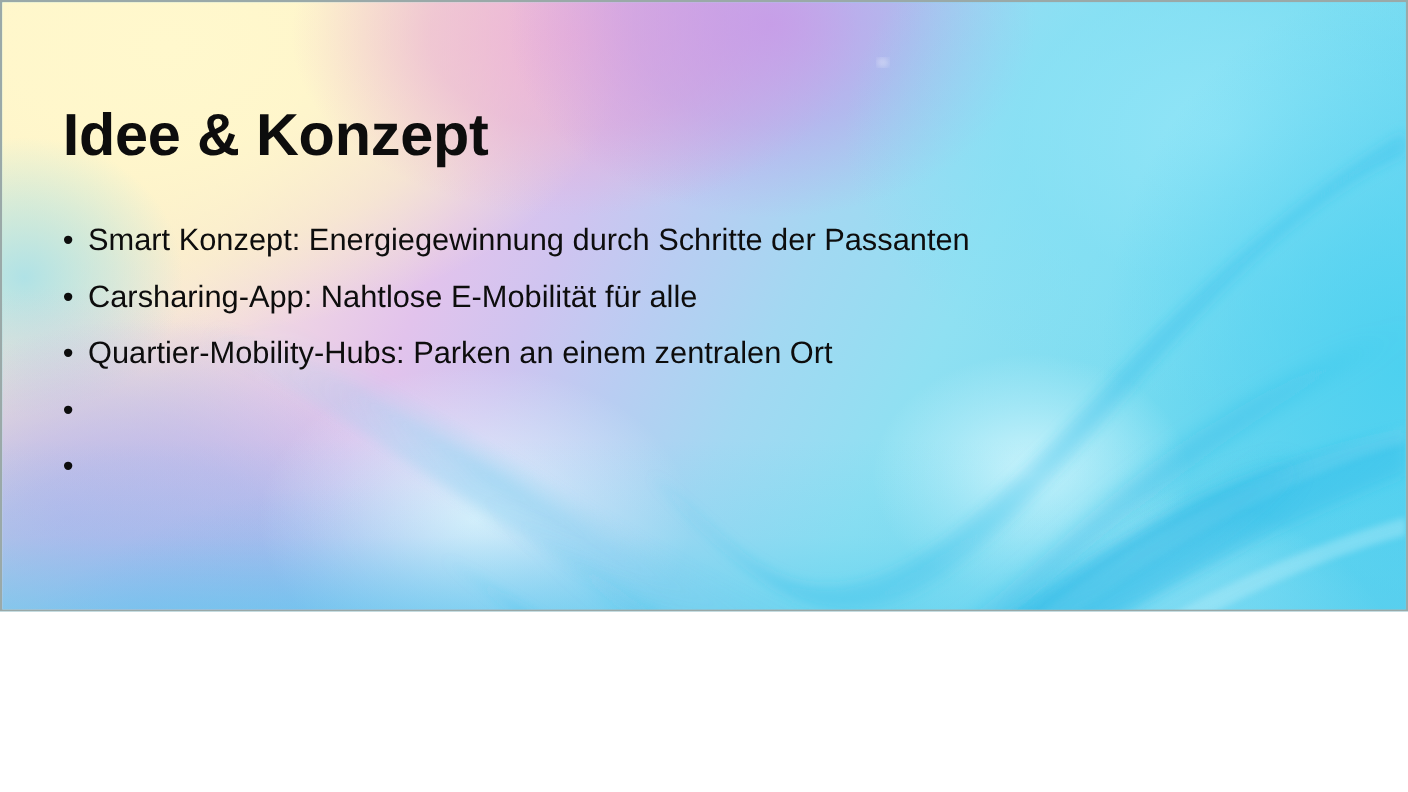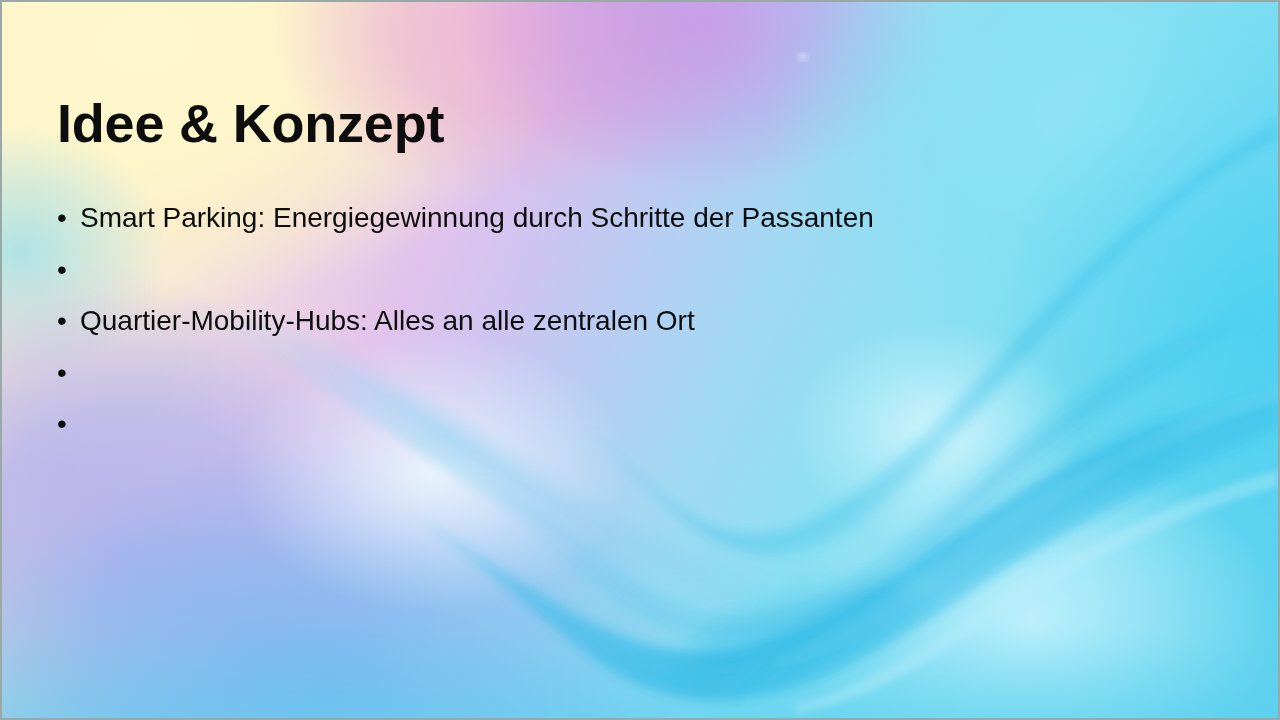--- a/index.html
+++ b/index.html
@@ -7,21 +7,21 @@
     padding: 0;
     background: #ffffff;
   }
   body {
     font-family: "Liberation Sans", sans-serif;
   }
 
   .slide {
     position: relative;
     width: 1280px;
-    height: 720px;
+    height: 556px;
     overflow: hidden;
     box-sizing: border-box;
     border: 2px solid #9aa9a8;
     background: #7fd6ef;
   }
 
   
   .bg-layer {
     position: absolute;
     inset: 0;
@@ -323,30 +323,31 @@
   </svg>
 
   <div class="content">
 
     <h1 class="slide-title">Idee &amp; Konzept</h1>
 
     <div class="bullet-list">
 
       <div class="bullet-item">
         <span class="bullet-dot">•</span>
-        <span class="bullet-text">Smart Parking: Energiegewinnung durch Schritte der Passanten</span>
-      </div>
-
-      <div class="bullet-item">
-        <span class="bullet-dot">•</span>
-      </div>
-
-      <div class="bullet-item">
-        <span class="bullet-dot">•</span>
-        <span class="bullet-text">Quartier-Mobility-Hubs: Alles an alle zentralen Ort</span>
+        <span class="bullet-text">Smart Konzept: Energiegewinnung durch Schritte der Passanten</span>
+      </div>
+
+      <div class="bullet-item">
+        <span class="bullet-dot">•</span>
+        <span class="bullet-text">Carsharing-App: Nahtlose E-Mobilität für alle</span>
+      </div>
+
+      <div class="bullet-item">
+        <span class="bullet-dot">•</span>
+        <span class="bullet-text">Quartier-Mobility-Hubs: Parken an einem zentralen Ort</span>
       </div>
 
       <div class="bullet-item">
         <span class="bullet-dot">•</span>
       </div>
 
       <div class="bullet-item">
         <span class="bullet-dot">•</span>
       </div>
 

